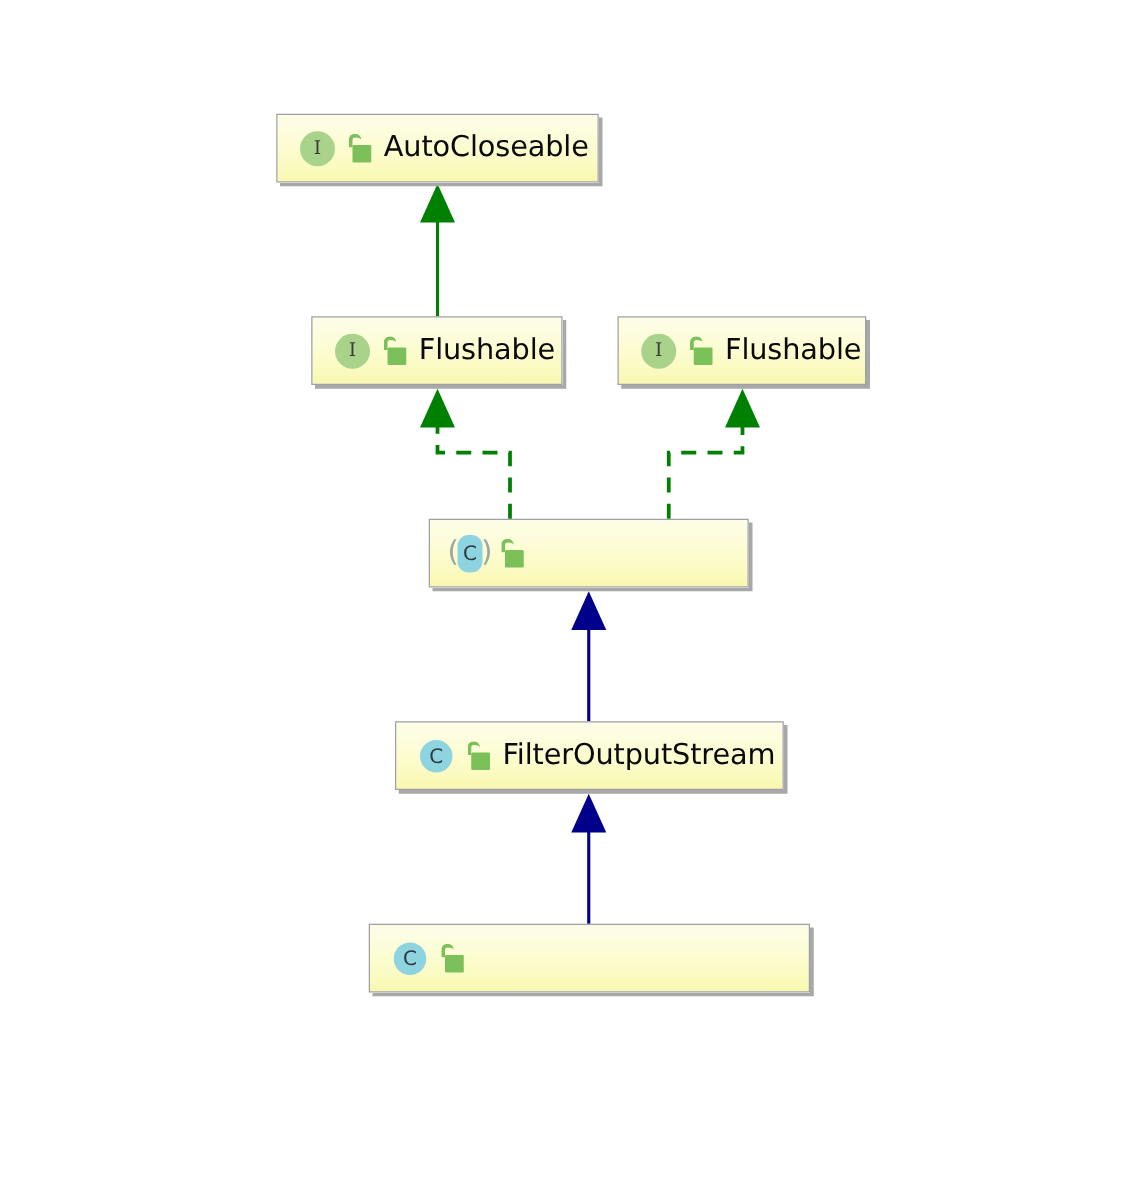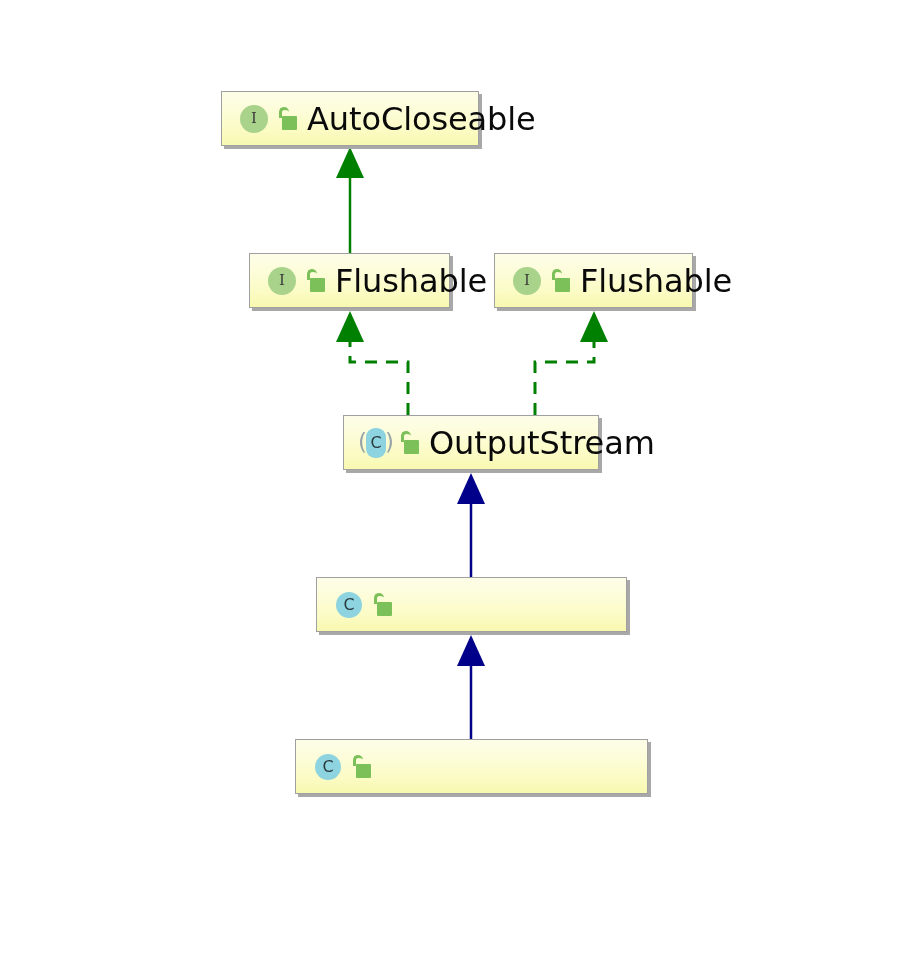--- a/index.html
+++ b/index.html
@@ -38,21 +38,21 @@
     background: linear-gradient(to bottom, #fdfde8 0%, #fdfddd 28%, #fbfbc4 72%, #f8f8b0 100%);
     box-shadow: 3px 3px 0 0 #a8a8a8;
     display: flex;
     align-items: center;
     padding: 0 14px 0 16px;
     white-space: nowrap;
   }
 
   .uml-node .node-label {
     font-family: "DejaVu Sans", sans-serif;
-    font-size: 32px;
+    font-size: 23px;
     color: #0a0a0a;
     line-height: 1;
     margin-left: 9px;
     letter-spacing: -0.1px;
   }
 
   
   .badge {
     position: relative;
     flex: 0 0 auto;
@@ -237,32 +237,32 @@
     <span class="badge badge-abstract">
       <span class="paren paren-l">(</span>
       <span class="disc"></span>
       <span class="glyph">C</span>
       <span class="paren paren-r">)</span>
     </span>
     <span class="lock-icon">
       <span class="shackle"></span>
       <span class="body"></span>
     </span>
-    <span class="node-label">OutputStream</span>
   </div>
 
   <div class="uml-node" style="left:316px; top:577px; width:311px; height:55px;">
     <span class="badge badge-class">
       <span class="disc"></span>
       <span class="glyph">C</span>
     </span>
     <span class="lock-icon">
       <span class="shackle"></span>
       <span class="body"></span>
     </span>
+    <span class="node-label">FilterOutputStream</span>
   </div>
 
   <div class="uml-node" style="left:295px; top:739px; width:353px; height:55px;">
     <span class="badge badge-class">
       <span class="disc"></span>
       <span class="glyph">C</span>
     </span>
     <span class="lock-icon">
       <span class="shackle"></span>
       <span class="body"></span>

